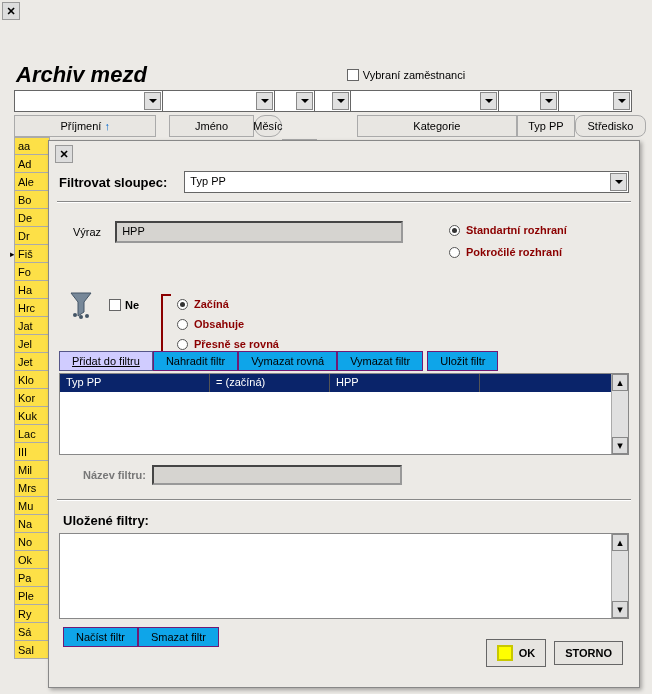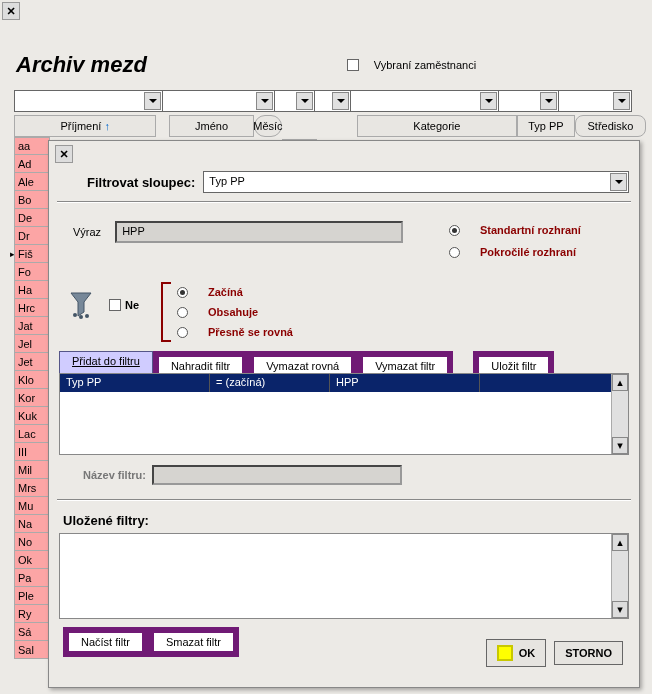--- a/index.html
+++ b/index.html
@@ -19,35 +19,35 @@
     border: 1px solid #999;
     background: #ddd;
     display: flex;
     align-items: center;
     justify-content: center;
     font-weight: bold;
     cursor: pointer;
   }
   .title-row {
     position: absolute;
-    top: 52px; left: 16px; right: 8px;
+    top: 62px; left: 16px; right: 8px;
     display: flex;
     align-items: center;
   }
   .title {
     font-family: Arial, sans-serif;
     font-size: 22px;
     font-weight: bold;
     font-style: italic;
   }
   .chk-row {
     margin-left: 200px;
     display: flex;
     align-items: center;
-    gap: 15px;
+    gap: 4px;
   }
   .chk {
     width: 12px; height: 12px;
     border: 1px solid #666;
     background: #fff;
   }
   .filter-row {
     position: absolute;
     top: 90px; left: 14px; right: 6px;
     height: 24px;
@@ -111,21 +111,21 @@
   .rowmark div {
     height: 18px;
     display: flex;
     align-items: center;
     font-size: 9px;
   }
   .rcell {
     height: 18px;
     border: 1px solid #aaa;
     border-top: none;
-    background: #fca5a5;
+    background: #fde047;
     padding: 0 3px;
     display: flex;
     align-items: center;
     overflow: hidden;
   }
   .rcell:first-child { border-top: 1px solid #aaa; }
 
   
   .dialog {
     position: absolute;
@@ -143,22 +143,21 @@
     border: 1px solid #999;
     background: #ddd;
     display: flex; align-items: center; justify-content: center;
     font-weight: bold; cursor: pointer;
   }
   .dlg-row1 {
     position: absolute;
     top: 30px; left: 10px; right: 10px;
     display: flex;
     align-items: center;
-    gap: 8px;
-    margin-left: 28px;
+    gap: 17px;
   }
   .dlg-row1 label { font-weight: bold; font-size: 13px; }
   .combo {
     flex: 1;
     height: 22px;
     border: 1px solid #666;
     background: #fff;
     position: relative;
     padding: 3px 5px;
   }
@@ -180,57 +179,57 @@
     width: 288px; height: 22px;
     border: 2px inset #999;
     background: #d6d4d0;
     padding: 2px 5px;
   }
   .iface-opts {
     position: absolute;
     top: 78px; left: 400px;
     line-height: 22px;
   }
-  .radio-row { display: flex; align-items: center; gap: 20px; color: #8b0000; font-weight: bold; }
+  .radio-row { display: flex; align-items: center; gap: 6px; color: #8b0000; font-weight: bold; }
   .radio {
     width: 11px; height: 11px; border: 1px solid #555; border-radius: 50%; background: #fff; position: relative;
   }
   .radio.sel::after {
     content: ""; position: absolute; top: 2px; left: 2px; width: 5px; height: 5px; background: #333; border-radius: 50%;
   }
   .filter-icon {
     position: absolute;
     top: 150px; left: 20px;
     width: 30px; height: 28px;
   }
   .ne-block {
     position: absolute;
     top: 158px; left: 60px;
     display: flex; align-items: center; gap: 4px;
     font-weight: bold;
   }
   .match-opts {
     position: absolute;
-    top: 141px; left: 112px;
+    top: 153px; left: 112px;
     border-left: 2px solid #8b0000;
     padding-left: 14px;
   }
   .match-opts::before, .match-opts::after {
     content:""; position:absolute; left:-2px; width:10px; height:2px; background:#8b0000;
   }
   .match-opts::before{top:0;} .match-opts::after{bottom:0;}
   .match-opts .radio-row { line-height: 20px; }
   .btnrow {
     position: absolute;
     top: 210px; left: 10px;
     display: flex;
   }
   .btn {
-    border: 6px solid #701a75;
-    background: #ffffff;
+    border: 1px solid #701a75;
+    background: #0ea5e9;
     padding: 3px 12px;
     font-size: 11px;
     cursor: pointer;
   }
   .btn.sel {
     background: #d0ccff;
     border: 1px solid #558;
     text-decoration: underline;
   }
   .filter-grid {
@@ -473,21 +472,21 @@
       <div class="radio"></div>
       <span>Přesně se rovná</span>
     </div>
   </div>
 
   <div class="btnrow">
     <div class="btn sel">Přidat do filtru</div>
     <div class="btn">Nahradit filtr</div>
     <div class="btn">Vymazat rovná</div>
     <div class="btn">Vymazat filtr</div>
-    <div class="btn" style="margin-left:20px">Uložit filtr</div>
+    <div class="btn" style="margin-left:4px">Uložit filtr</div>
   </div>
 
   <div class="filter-grid">
     <div class="fg-row" style="position:absolute;top:0;left:0;right:17px;">
       <div class="fg-cell" style="width:150px">Typ PP</div>
       <div class="fg-cell" style="width:120px">=  (začíná)</div>
       <div class="fg-cell" style="width:150px">HPP</div>
       <div class="fg-cell" style="flex:1"></div>
     </div>
     <div class="scrollbar">

